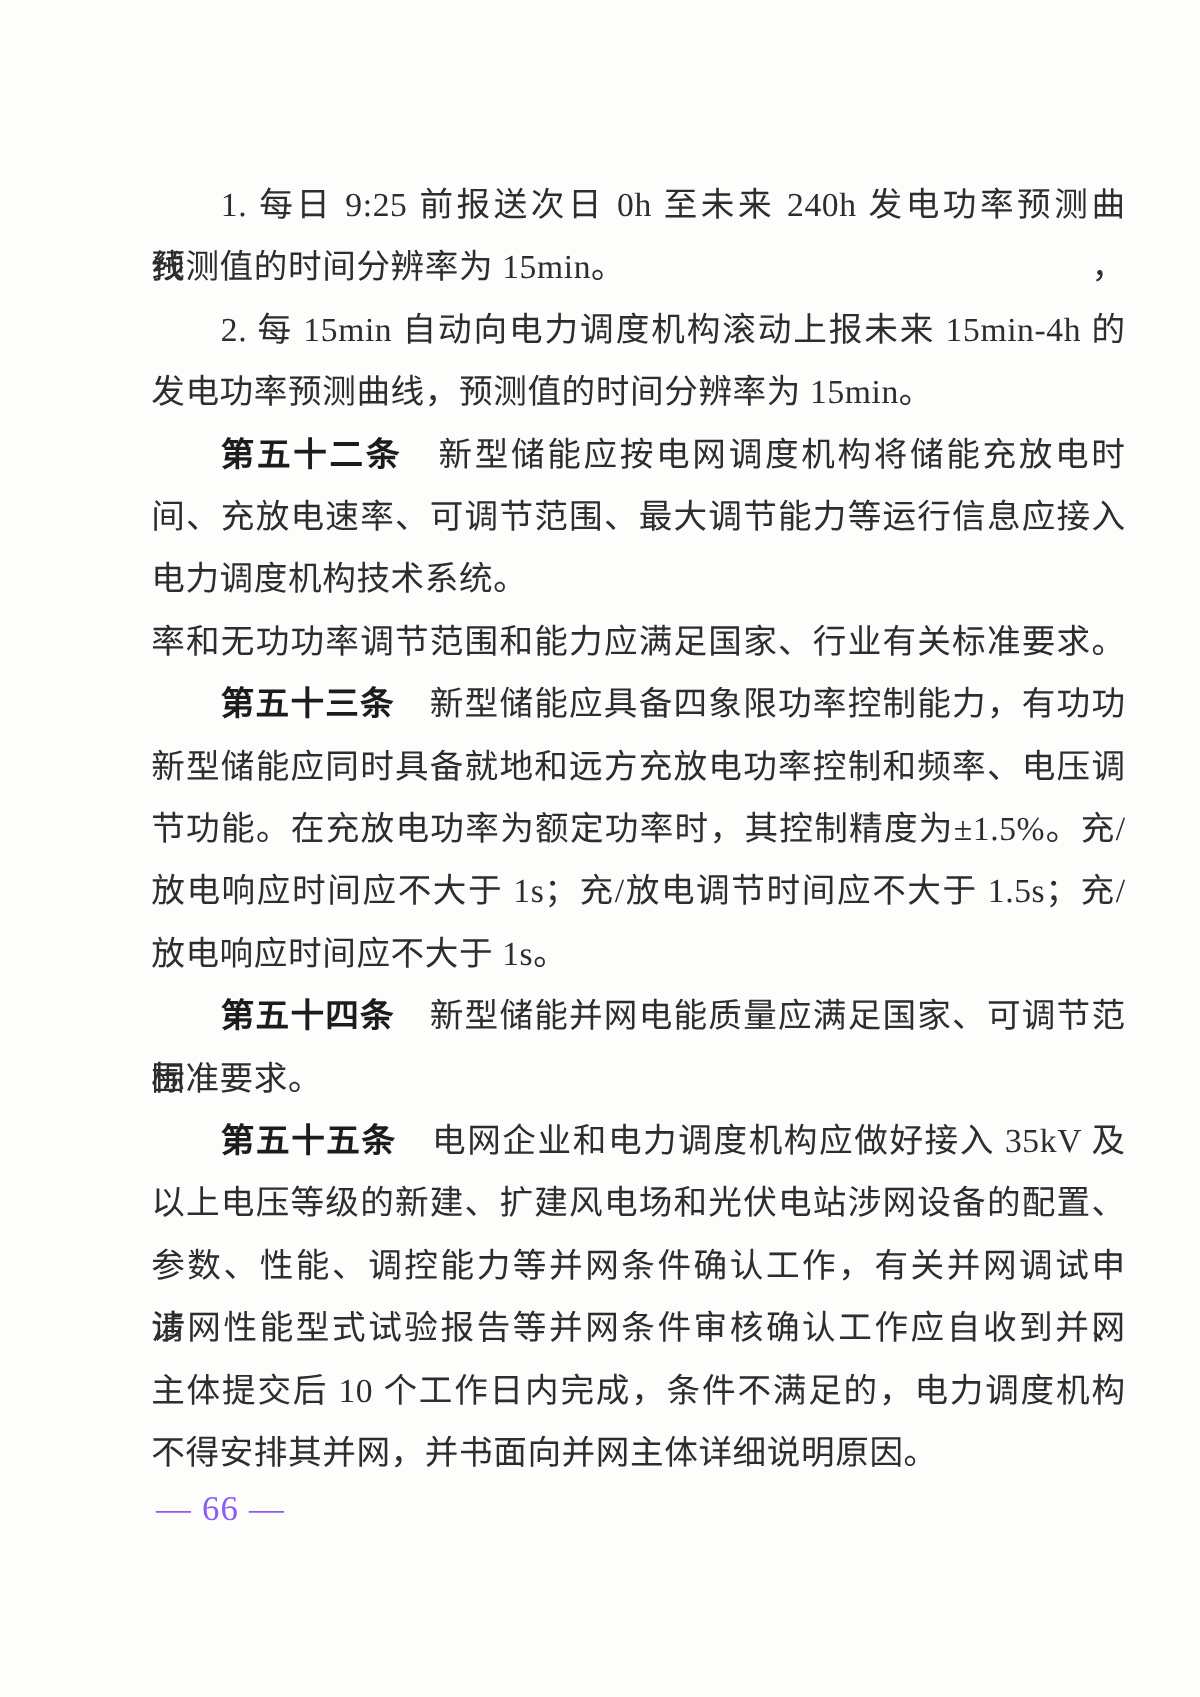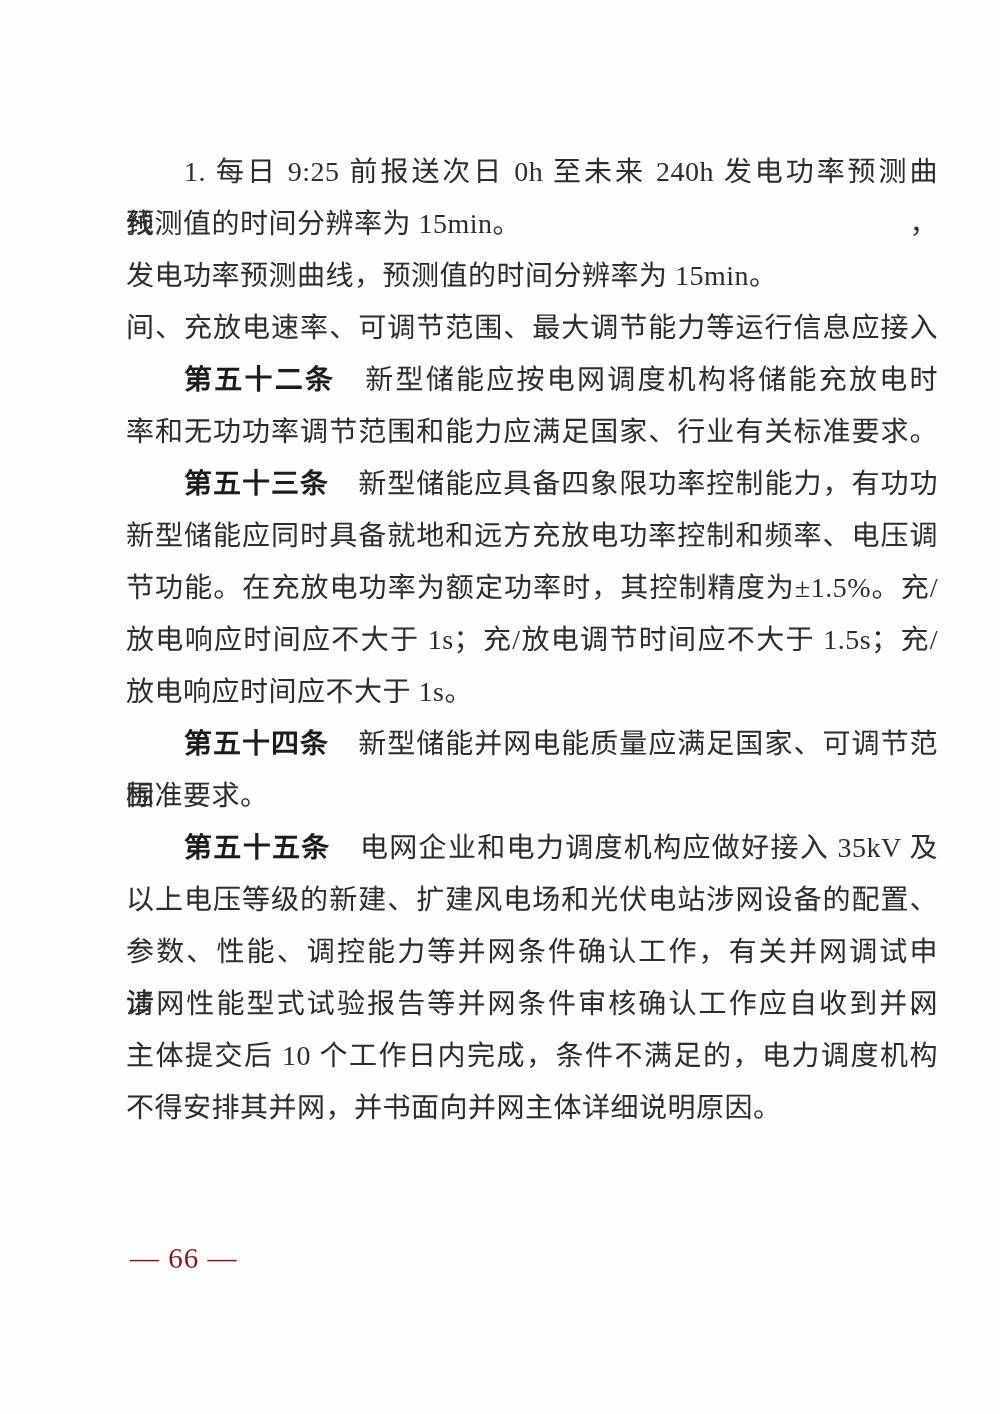--- a/index.html
+++ b/index.html
@@ -36,35 +36,37 @@
     text-indent:58px;
   }
   .head{
     font-weight:700;
     color:#1c1c1c;
   }
   .footer{
     position:absolute;
     left:130px;top:1242px;
     font-size:29px;
-    color:#7f1d1d;
+    color:#8b5cf6;
     letter-spacing:1px;
     font-family:"Liberation Serif","DejaVu Serif",serif;
   }
 </style>
 </head>
 <body>
 
 <div class="page">
   <main class="text-block" id="text-block">
       <div class="line indent fill"><span class="seg">1. 每日 9:25 前报送次日 0h 至未来 240h 发电功率预测曲线，</span></div>
       <div class="line"><span class="seg">预测值的时间分辨率为 15min。</span></div>
+      <div class="line indent fill"><span class="seg">2. 每 15min 自动向电力调度机构滚动上报未来 15min-4h 的</span></div>
       <div class="line"><span class="seg">发电功率预测曲线，预测值的时间分辨率为 15min。</span></div>
+      <div class="line indent fill"><span class="head">第五十二条</span><span class="seg">　新型储能应按电网调度机构将储能充放电时</span></div>
       <div class="line fill"><span class="seg">间、充放电速率、可调节范围、最大调节能力等运行信息应接入</span></div>
-      <div class="line indent fill"><span class="head">第五十二条</span><span class="seg">　新型储能应按电网调度机构将储能充放电时</span></div>
+      <div class="line"><span class="seg">电力调度机构技术系统。</span></div>
       <div class="line fill"><span class="seg">率和无功功率调节范围和能力应满足国家、行业有关标准要求。</span></div>
       <div class="line indent fill"><span class="head">第五十三条</span><span class="seg">　新型储能应具备四象限功率控制能力，有功功</span></div>
       <div class="line fill"><span class="seg">新型储能应同时具备就地和远方充放电功率控制和频率、电压调</span></div>
       <div class="line fill"><span class="seg">节功能。在充放电功率为额定功率时，其控制精度为±1.5%。充/</span></div>
       <div class="line fill"><span class="seg">放电响应时间应不大于 1s；充/放电调节时间应不大于 1.5s；充/</span></div>
       <div class="line"><span class="seg">放电响应时间应不大于 1s。</span></div>
       <div class="line indent fill"><span class="head">第五十四条</span><span class="seg">　新型储能并网电能质量应满足国家、可调节范围</span></div>
       <div class="line"><span class="seg">标准要求。</span></div>
       <div class="line indent fill"><span class="head">第五十五条</span><span class="seg">　电网企业和电力调度机构应做好接入 35kV 及</span></div>
       <div class="line fill"><span class="seg">以上电压等级的新建、扩建风电场和光伏电站涉网设备的配置、</span></div>

